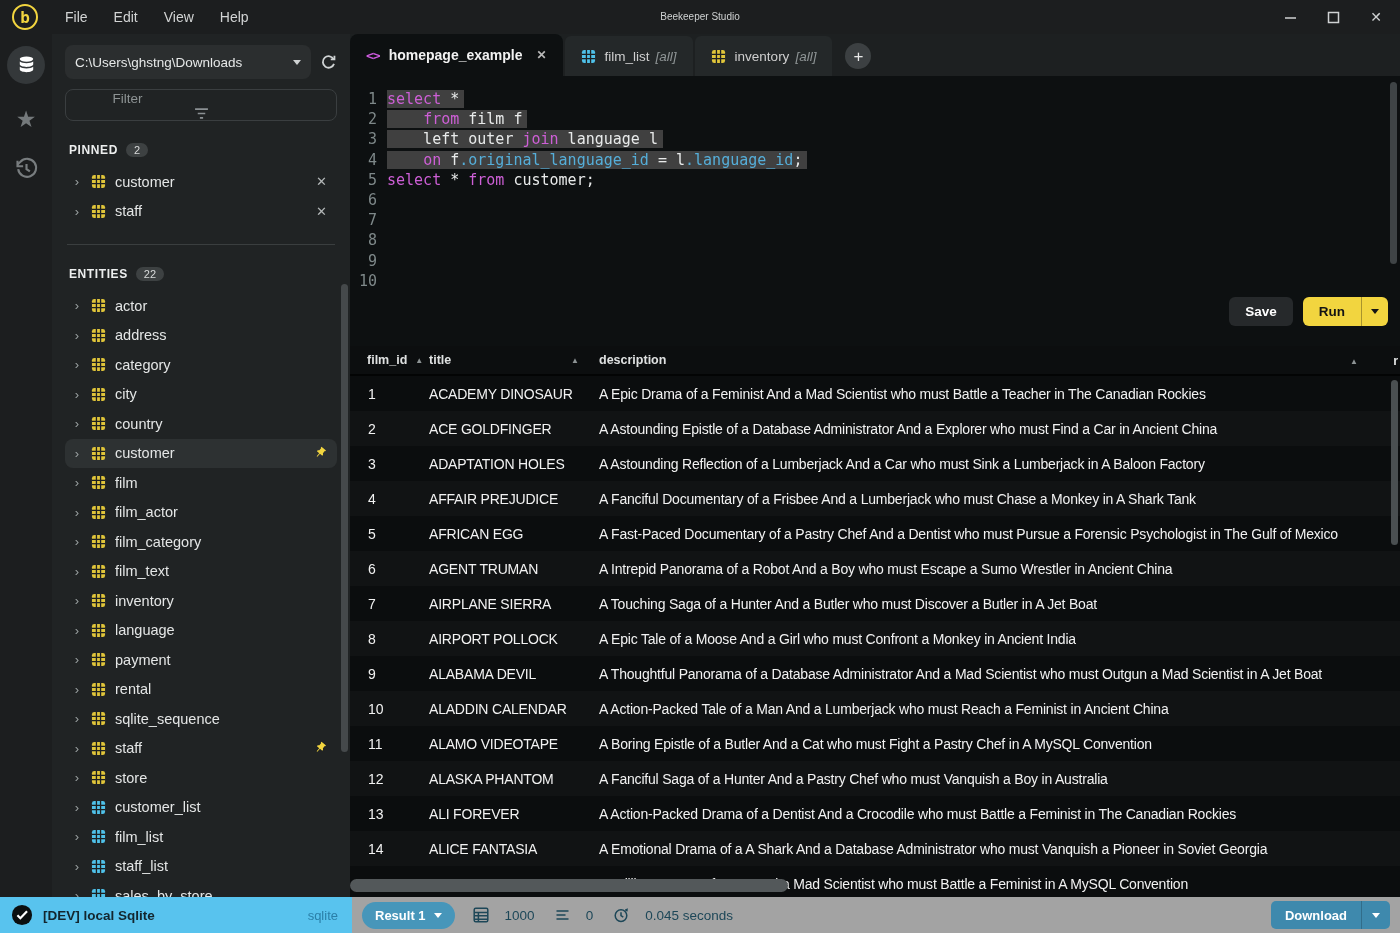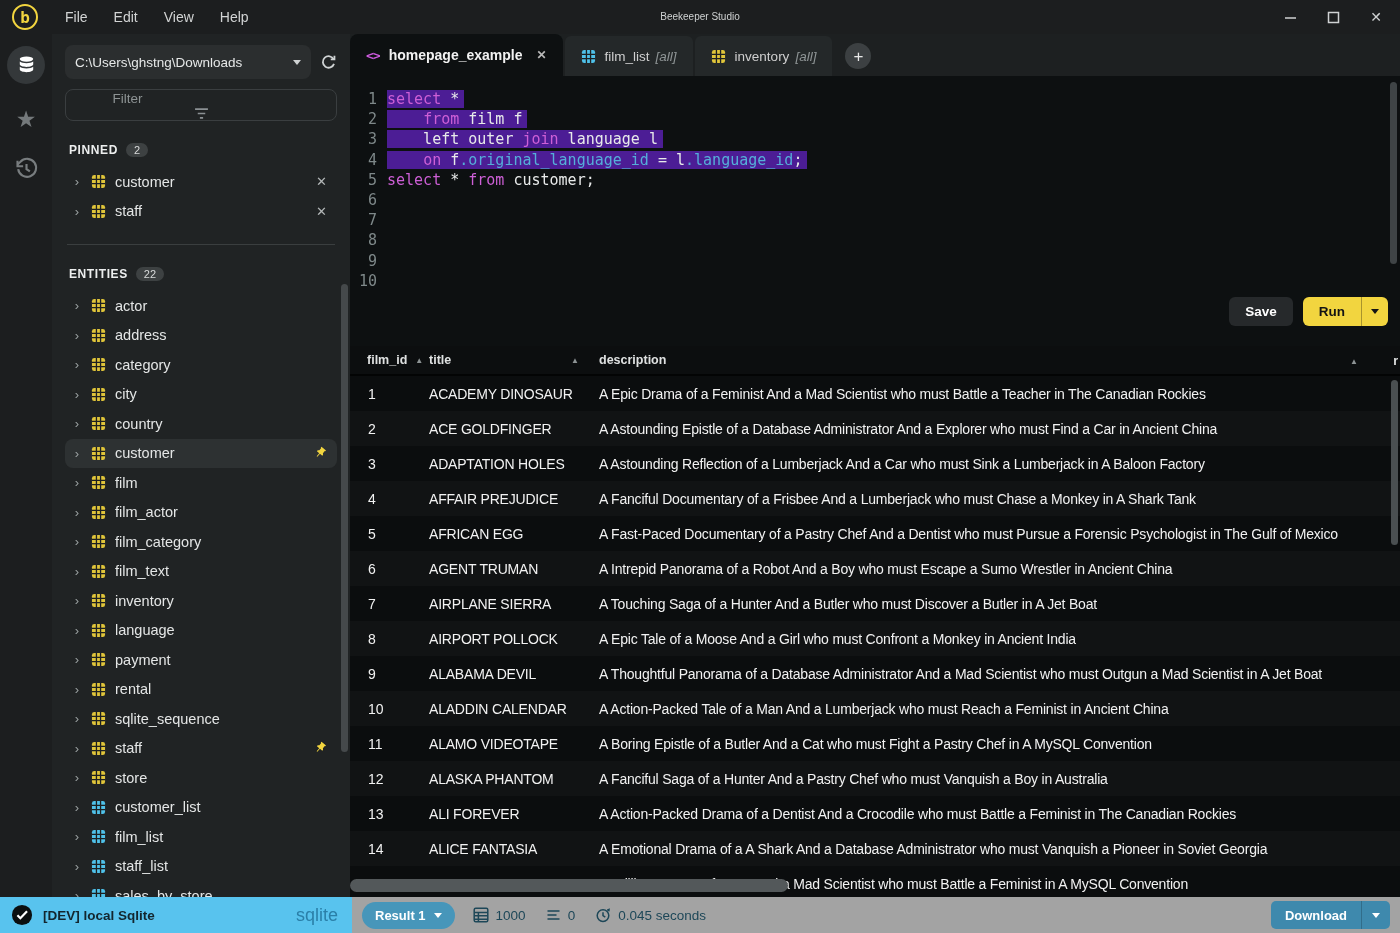--- a/index.html
+++ b/index.html
@@ -58,21 +58,21 @@
   .tab-grid.blue { color:#4fc1e9; } .tab-grid.yellow { color:#e0c53a; }
   .tab-suffix { font-style:italic; color:#8f9596; margin-left:6px; }
   .tab-close { margin-left:14px; color:#b9b9b9; font-size:12px; }
   .tab-plus { width:26px; height:26px; border-radius:50%; background:#3c4042; color:#e8e8e8; display:flex; align-items:center; justify-content:center; font-size:17px; margin:0 0 7px 13px; line-height:1; }
 
   
   .editor { height:270px; position:relative; padding-top:14px; flex:0 0 270px; font-family:"DejaVu Sans Mono", monospace; }
   .line { display:flex; height:20.2px; font-size:15px; white-space:pre; }
   .ln { width:27px; text-align:right; margin-right:10px; color:#7e8889; flex:0 0 27px; }
   .lc { color:#e8eaea; }
-  .sel { background:#4c1d95; padding-right:5px; display:inline-block; }
+  .sel { background:#404040; padding-right:5px; display:inline-block; }
   .tok-kw { color:#cd5fd6; }
   .tok-pl { color:#e8eaea; }
   .tok-pr { color:#55aed9; }
   .editor-scroll { position:absolute; right:3px; top:6px; width:7px; height:182px; background:#3f4446; border-radius:4px; }
   .editor-actions { position:absolute; right:12px; bottom:20px; display:flex; align-items:center; gap:10px; }
   .btn-save { background:#26292b; color:#fff; font-weight:bold; font-size:13.5px; border:none; border-radius:6px; height:29px; padding:0 16px; font-family:"Liberation Sans", sans-serif; }
   .btn-run { background:#f2d53f; color:#141414; font-weight:bold; font-size:13.5px; border:none; border-radius:6px; height:29px; display:flex; align-items:center; overflow:hidden; padding:0; font-family:"Liberation Sans", sans-serif; }
   .btn-run .run-label { padding:0 16px; }
   .run-divider { width:1px; height:29px; background:rgba(0,0,0,0.3); }
   .run-caret { width:26px; display:flex; justify-content:center; }
@@ -93,25 +93,25 @@
   .cell1 { width:79px; padding-left:18px; }
   .cell2 { width:170px; letter-spacing:-0.2px; }
   .cell3 { flex:1; padding-right:44px; white-space:nowrap; overflow:hidden; letter-spacing:-0.2px; }
   .hscroll { position:absolute; left:0; bottom:5px; width:438px; height:13px; background:#53585a; border-radius:7px; }
   .vscroll { position:absolute; right:2px; top:34px; width:7px; height:165px; background:#4a4f51; border-radius:4px; }
 
   
   .statusbar { height:36px; display:flex; flex:0 0 36px; }
   .sb-left { width:352px; background:#58c3ee; display:flex; align-items:center; gap:10px; padding-left:11px; flex:0 0 352px; }
   .sb-conn { color:#13262e; font-weight:bold; font-size:13.5px; }
-  .sb-dialect { margin-left:auto; margin-right:14px; color:#2a7fa8; font-size:18px; }
+  .sb-dialect { margin-left:auto; margin-right:14px; color:#2a7fa8; font-size:13px; }
   .sb-right { flex:1; background:#a3a3a3; display:flex; align-items:center; padding:0 10px; }
   .result-btn { background:#4796ba; border:none; border-radius:14px; height:27px; display:flex; align-items:center; gap:8px; color:#fff; font-weight:bold; font-size:13px; padding:0 13px; margin-right:18px; font-family:"Liberation Sans", sans-serif; }
   .result-btn .caret { border-top-color:#fff; margin:0; }
-  .metric { display:flex; align-items:center; gap:7px; color:#1d4758; font-size:13.5px; margin-right:20px; }
+  .metric { display:flex; align-items:center; gap:16px; color:#1d4758; font-size:13.5px; margin-right:20px; }
   .download-btn { margin-left:auto; background:#3e89ad; border:none; border-radius:5px; height:28px; display:flex; align-items:center; color:#fff; font-weight:bold; font-size:13px; overflow:hidden; padding:0; font-family:"Liberation Sans", sans-serif; }
   .download-btn .dl-label { padding:0 14px; }
   .dl-divider { width:1px; height:28px; background:rgba(0,0,0,0.2); }
   .dl-caret { width:28px; display:flex; justify-content:center; }
   .dl-caret .caret { border-top-color:#fff; margin:0; }
 </style>
 </head>
 <body>
 
 <div class="app">

